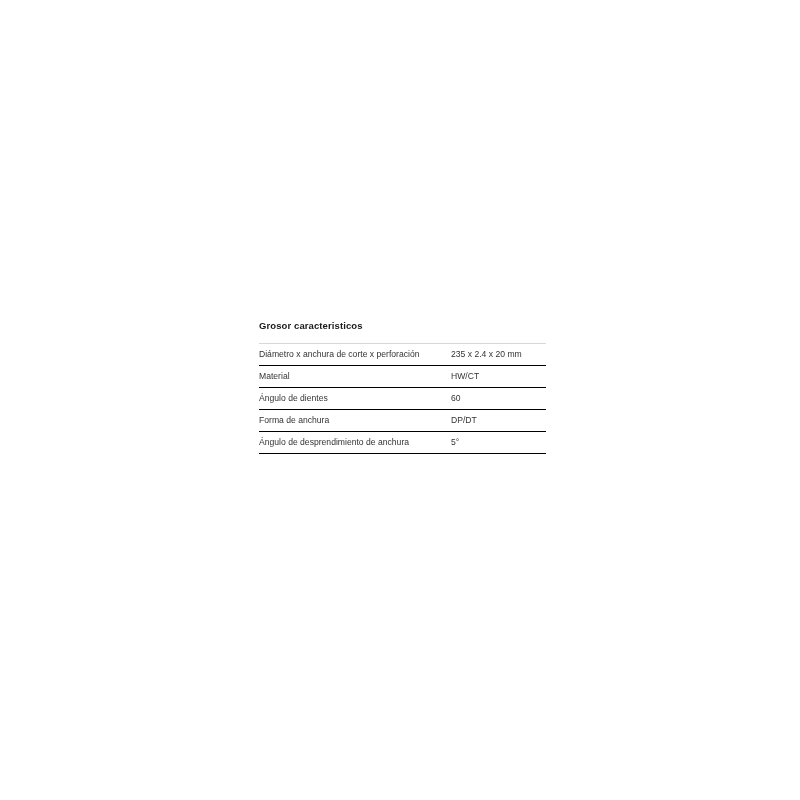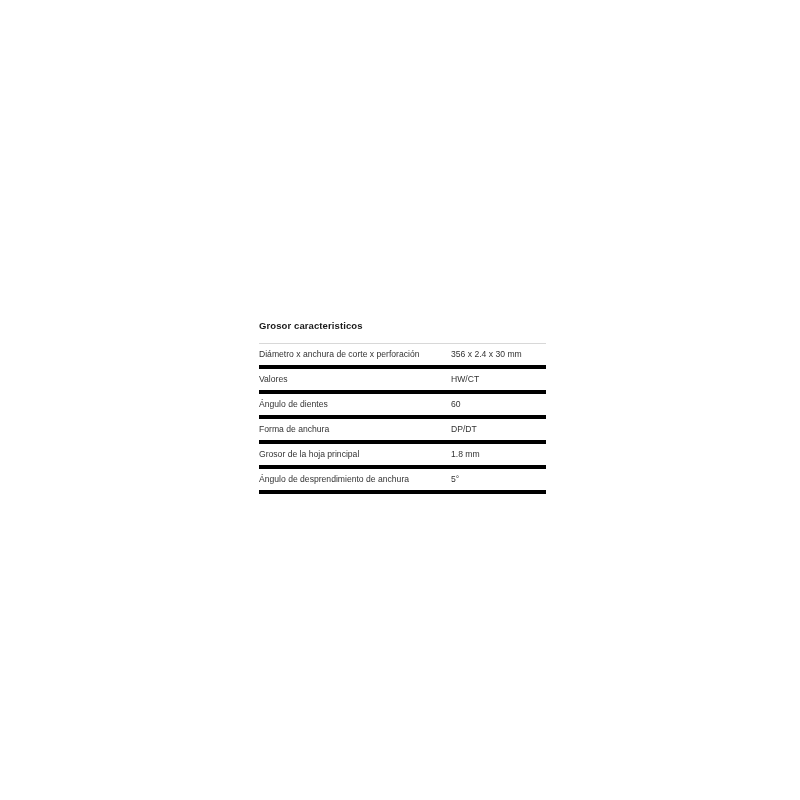--- a/index.html
+++ b/index.html
@@ -32,21 +32,21 @@
     line-height: 12px;
   }
 
   .spec-table {
     width: 100%;
     border-collapse: collapse;
     table-layout: fixed;
   }
 
   .spec-table tr {
-    border-bottom: 4px solid #000000;
+    border-bottom: 1px solid #000000;
   }
 
   .spec-table tr:first-child {
     border-top: 1px solid #d8d8d8;
   }
 
   .spec-table td {
     font-size: 8.6px;
     line-height: 11px;
     color: #333333;
@@ -66,37 +66,33 @@
 </style>
 </head>
 <body>
 
 <div class="spec-panel">
   <div class="spec-title">Grosor caracteristicos</div>
   <table class="spec-table">
     <tbody>
       <tr>
         <td class="label">Diámetro x anchura de corte x perforación</td>
-        <td class="value">356 x 2.4 x 30 mm</td>
+        <td class="value">235 x 2.4 x 20 mm</td>
       </tr>
       <tr>
-        <td class="label">Valores</td>
+        <td class="label">Material</td>
         <td class="value">HW/CT</td>
       </tr>
       <tr>
         <td class="label">Ángulo de dientes</td>
         <td class="value">60</td>
       </tr>
       <tr>
         <td class="label">Forma de anchura</td>
         <td class="value">DP/DT</td>
       </tr>
       <tr>
-        <td class="label">Grosor de la hoja principal</td>
-        <td class="value">1.8 mm</td>
-      </tr>
-      <tr>
         <td class="label">Ángulo de desprendimiento de anchura</td>
         <td class="value">5°</td>
       </tr>
     </tbody>
   </table>
 </div>
 
 </body></html>

